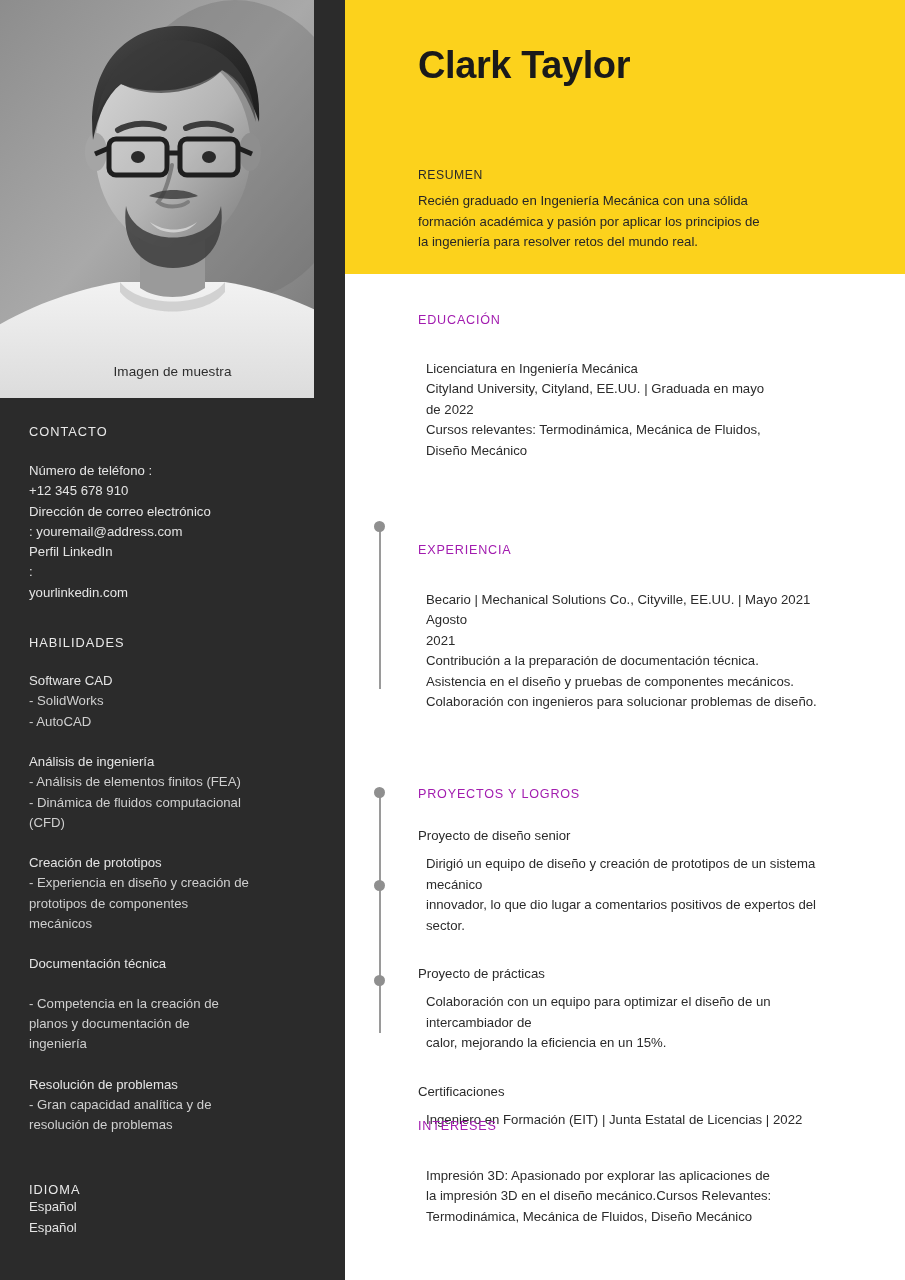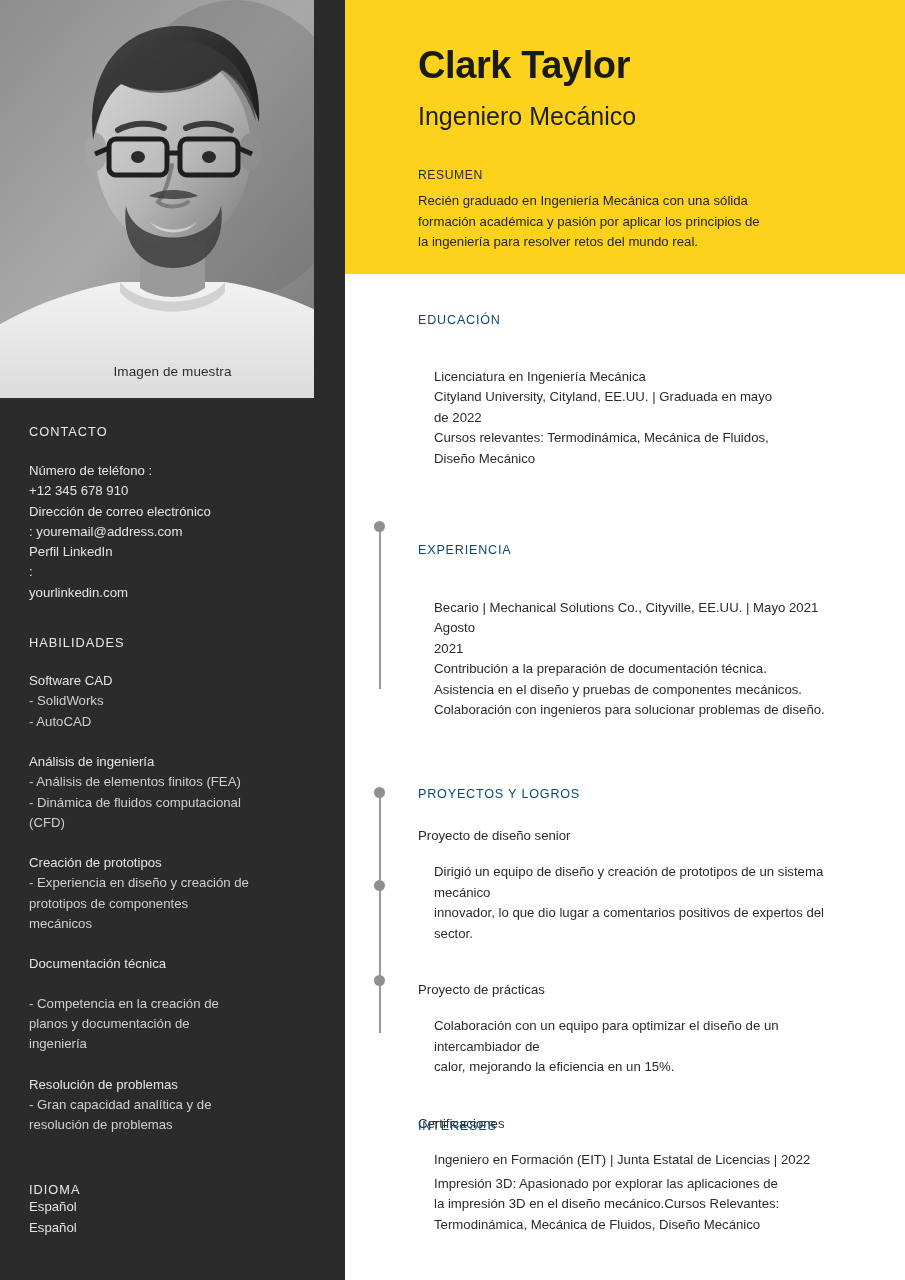--- a/index.html
+++ b/index.html
@@ -136,28 +136,28 @@
 
   
   .sec {
     position: absolute;
     left: 73px;
     width: 440px;
   }
   .sec-head {
     font-size: 12.6px;
     letter-spacing: .8px;
-    color: #0c4a6e;
+    color: #a21caf;
     margin: 0 0 0 0;
   }
   .sec-body {
     font-size: 13.2px;
     line-height: 20.4px;
     color: #2b2b2b;
-    margin: 16px;
+    margin: 8px;
     white-space: pre-wrap;
   }
   .sec-sub-title {
     font-size: 13.2px;
     line-height: 20.4px;
     color: #2b2b2b;
     margin: 0;
   }
 
   
@@ -299,21 +299,20 @@
         <div class="sb-line">Español</div>
       </div>
 
     </div>
   </div>
 
   <div class="main">
 
     <div class="yellow-block">
       <h1 class="name">Clark Taylor</h1>
-      <h2 class="role">Ingeniero Mecánico</h2>
       <div class="summary-head">RESUMEN</div>
       <div class="summary-body">Recién graduado en Ingeniería Mecánica con una sólida
 formación académica y pasión por aplicar los principios de
 la ingeniería para resolver retos del mundo real.</div>
     </div>
 
     <div class="sec" style="top:313px;">
       <div class="sec-head">EDUCACIÓN</div>
       <div style="height:24px"></div>
       <div class="sec-body">Licenciatura en Ingeniería Mecánica

